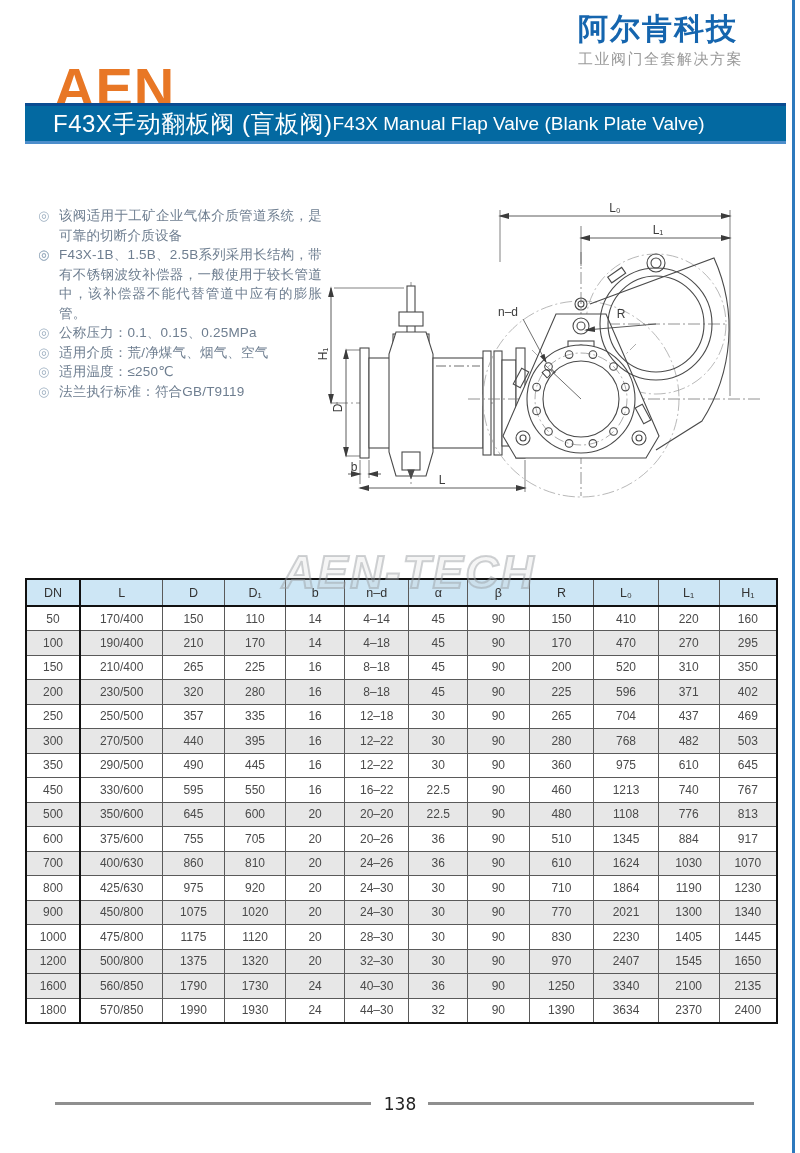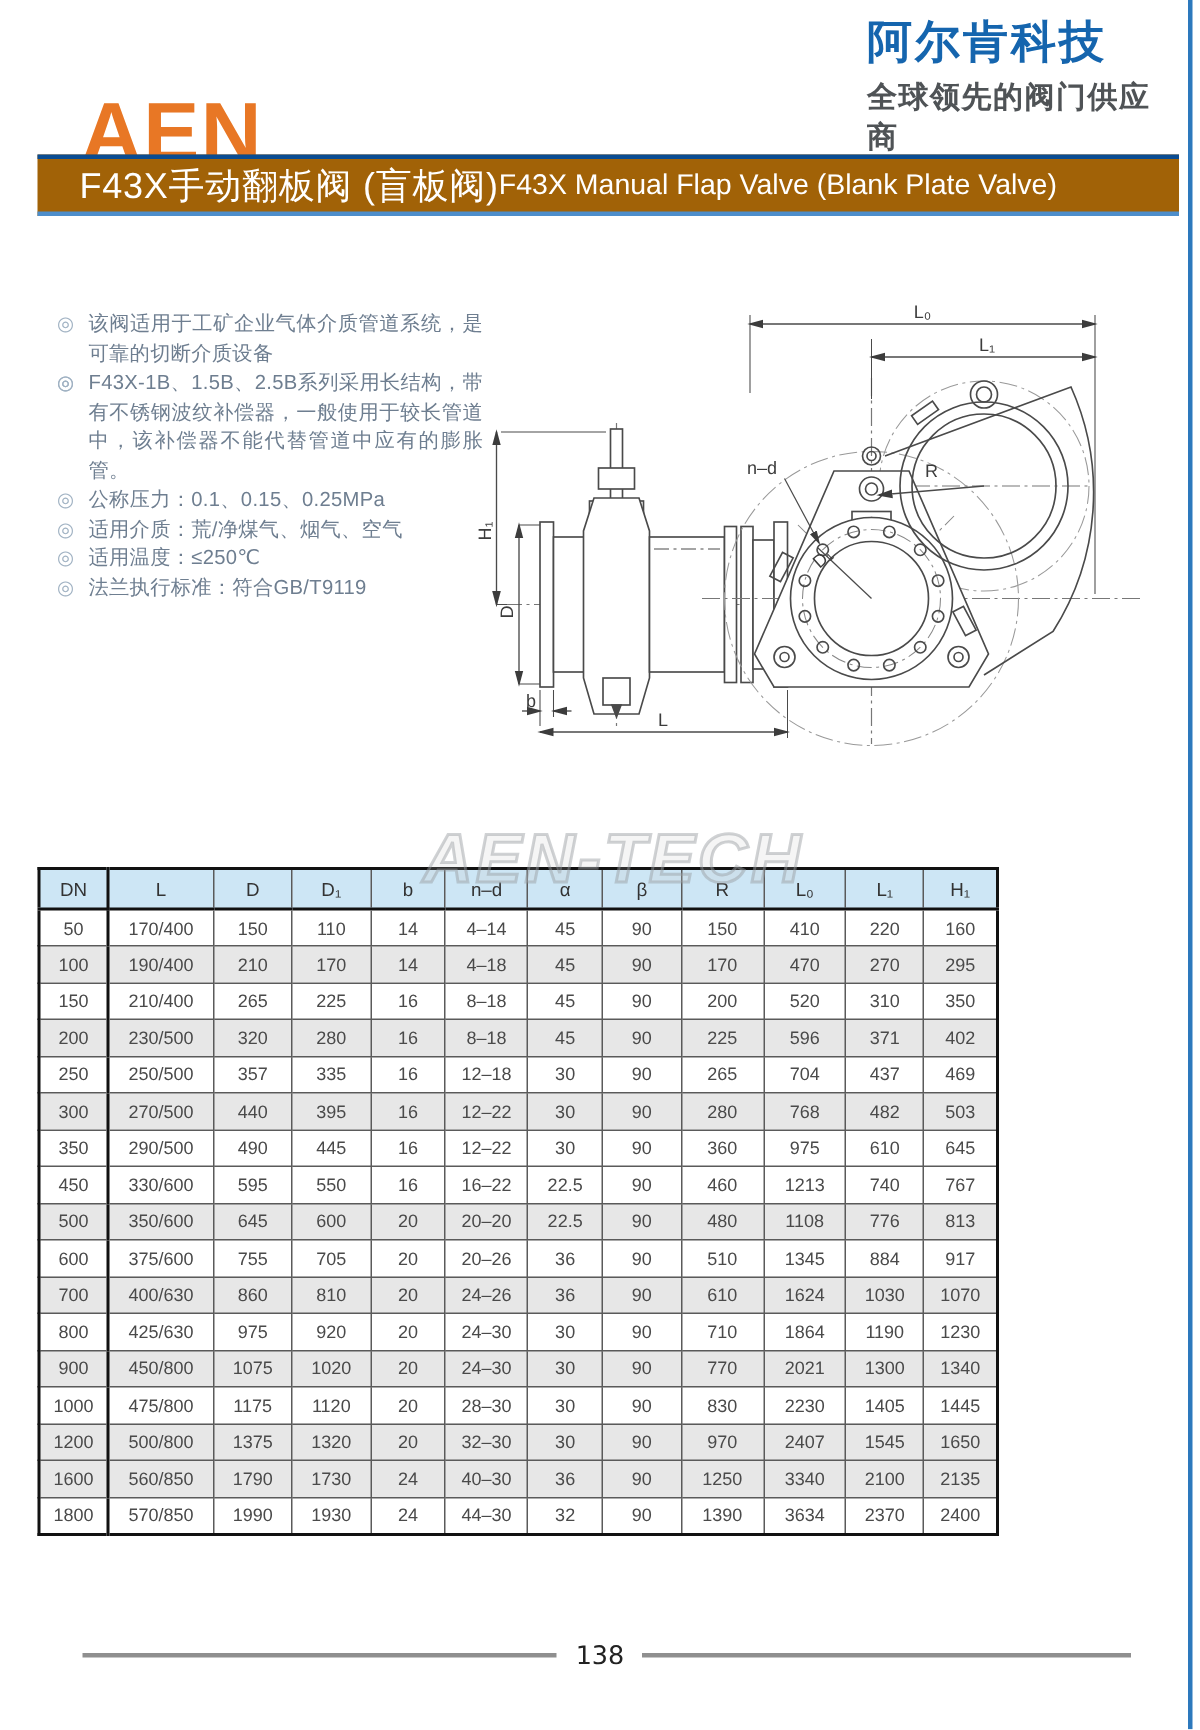--- a/index.html
+++ b/index.html
@@ -16,21 +16,21 @@
   .logo { position:absolute; left:54px; top:8px; font-size:56px; font-weight:bold;
           color:#e87725; letter-spacing:1px; font-family:"Liberation Sans",sans-serif;margin-top:47px; }
   .brand { position:absolute; right:22px; top:12px; text-align:left; width:200px; }
   .brand-cn { font-size:30px; font-weight:bold; color:#1565ae; letter-spacing:2px; line-height:34px; }
   .brand-t1 { font-size:20px; font-weight:bold; color:#4f5356; letter-spacing:1px; margin-top:5px; }
   .brand-t2 { font-size:15px; color:#9a9a9a; letter-spacing:1.5px; margin-top:4px; }
 
   
   .title-bar {
     position:absolute; left:25px; top:103px; width:761px; height:41px;
-    background:#a16207; border-top:3px solid #0a4c92; border-bottom:3px solid #4d8ecb;
+    background:#0369a1; border-top:3px solid #0a4c92; border-bottom:3px solid #4d8ecb;
     color:#fff; display:flex; align-items:center; padding-left:28px;
   }
   .title-cn { font-size:24px; letter-spacing:0.5px; }
   .title-en { font-size:19px; }
 
   
   .features { position:absolute; left:38px; top:206px; width:284px; list-style:none; }
   .features li { position:relative; padding-left:21px; font-size:13.5px; line-height:19.5px;
                  color:#6e7e90; letter-spacing:0.2px; text-align:justify; }
   .features .bullet { position:absolute; left:0; top:0; color:#9fb1c2; font-size:13px; }
@@ -47,21 +47,21 @@
 
   
   .watermark {
     position:absolute; left:282px; top:545px; z-index:3; pointer-events:none;
     font-size:46px; font-weight:bold; font-style:italic; letter-spacing:2px;
     color:rgba(200,200,200,0.18);
     -webkit-text-stroke:2px rgba(150,155,160,0.45);
   }
 
   
-  .dims-table-wrap { position:absolute; left:25px; top:578px; width:641px; }
+  .dims-table-wrap { position:absolute; left:25px; top:578px; width:753px; }
   table.dims { width:100%; border-collapse:collapse; table-layout:fixed;
                font-size:12px; color:#4a4a4a; }
   table.dims th, table.dims td { border:1px solid #5a5a5a; text-align:center; padding:0; }
   table.dims th { height:27px; background:#cde6f5; font-weight:normal; font-size:12.5px; color:#333; }
   table.dims td { height:24.5px; background:#fff; }
   table.dims tr.alt td { background:#e7e7e7; }
   table.dims { border:2px solid #111; }
   table.dims thead th { border-bottom:2px solid #111; }
   table.dims th:first-child, table.dims td:first-child { border-right:2px solid #111; }
 
@@ -74,21 +74,20 @@
 </style>
 </head>
 <body>
 
 <div id="page">
   <div class="edge-rule"></div>
 
   <div class="logo">AEN</div>
   <div class="brand">
     <div class="brand-cn">阿尔肯科技</div>
-    <div class="brand-t1">全球领先的阀门供应商</div>
     <div class="brand-t2">工业阀门全套解决方案</div>
   </div>
 
   <div class="title-bar">
     <span class="title-cn">F43X手动翻板阀 (盲板阀)</span>
     <span class="title-en">F43X Manual Flap Valve (Blank Plate Valve)</span>
   </div>
 
   <ul class="features">
       <li><span class="bullet">◎</span><span>该阀适用于工矿企业气体介质管道系统，是可靠的切断介质设备</span></li>

